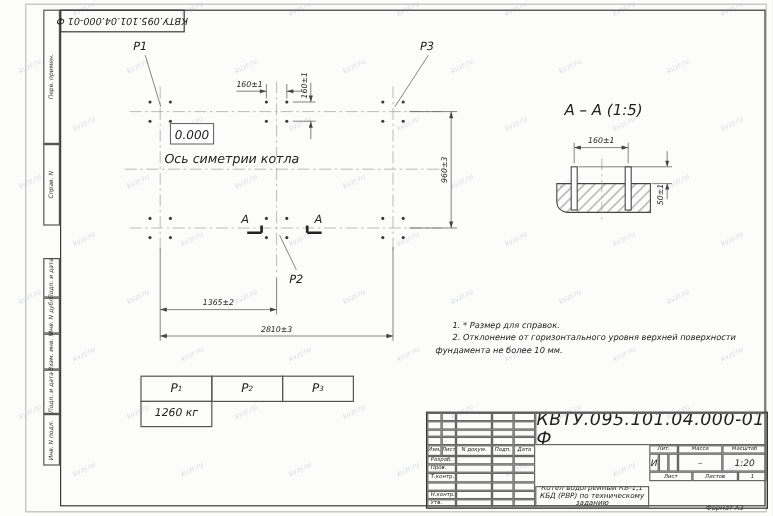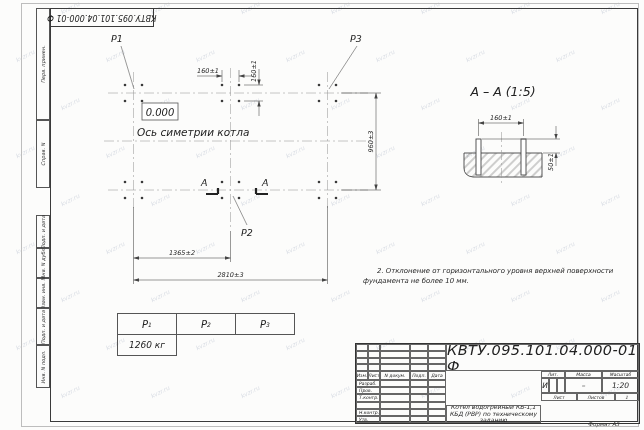--- a/index.html
+++ b/index.html
@@ -293,20 +293,21 @@
       <line class="dim" x1="543" y1="153" x2="560" y2="153"></line>
       <line class="dim" x1="556" y1="126" x2="556" y2="139"></line>
       <line class="dim" x1="556" y1="153" x2="556" y2="166"></line>
       <polygon class="arr" points="556,139 554.3,134 557.7,134"></polygon>
       <polygon class="arr" points="556,153 554.3,158 557.7,158"></polygon>
       <text class="dt" transform="rotate(-90 552.5 171)" x="552.5" y="171">50±1</text>
     </g>
   </svg>
 
   <div class="notes">
+    <p>1. * Размер для справок.</p>
     <p>2. Отклонение от горизонтального уровня верхней поверхности фундамента не более 10 мм.</p>
   </div>
 
   <div class="ptable">
     <div class="prow">
       <div class="pcell phead">
           <span>P</span>
           <sub>1</sub>
         </div>
       <div class="pcell phead">

